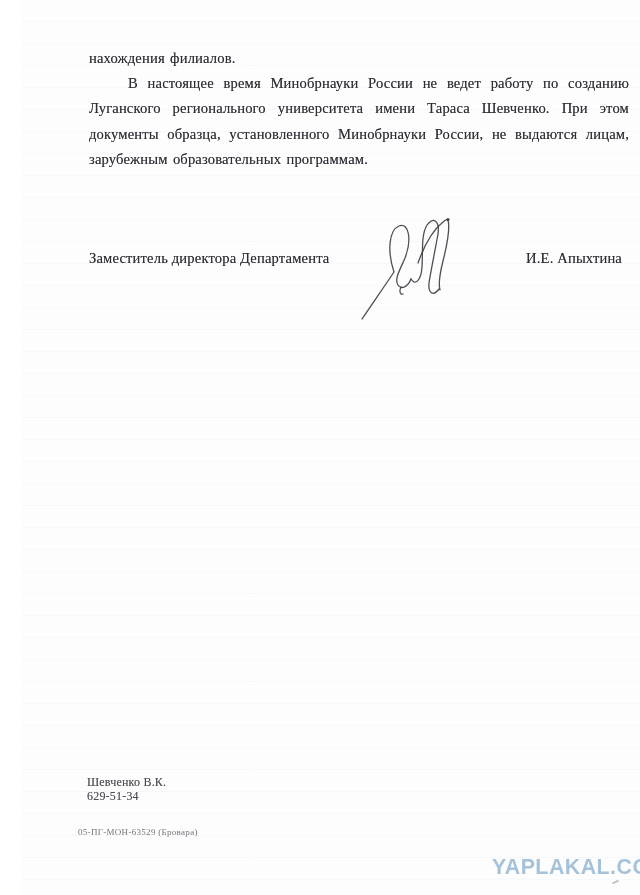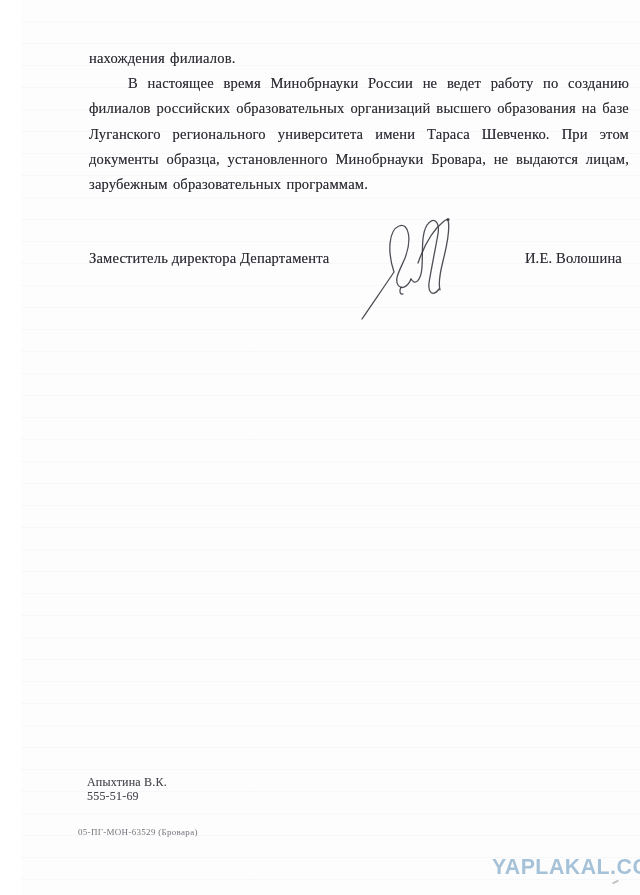--- a/index.html
+++ b/index.html
@@ -118,42 +118,41 @@
   }
 </style>
 </head>
 <body>
 
 <div class="page" style="color: rgb(45, 45, 52); margin-left: 21px;">
 
   <div class="textblock">
     <div class="line">нахождения филиалов.</div>
     <div class="line j indent">В настоящее время Минобрнауки России не ведет работу по созданию</div>
-    <div class="line j">филиалов российских образовательных организаций высшего образования на базе</div>
     <div class="line j">Луганского регионального университета имени Тараса Шевченко. При этом</div>
-    <div class="line j">документы образца, установленного Минобрнауки Бровара, не выдаются лицам,</div>
+    <div class="line j">документы образца, установленного Минобрнауки России, не выдаются лицам,</div>
     <div class="line">зарубежным образовательных программам.</div>
   </div>
 
   <div class="sigrow">
     <span>Заместитель директора Департамента</span>
-    <span>И.Е. Волошина</span>
+    <span>И.Е. Апыхтина</span>
   </div>
 
   <svg class="signature-svg" viewBox="0 0 102 112" xmlns="http://www.w3.org/2000/svg" aria-hidden="true">
     <path d="M 8 106 C 16 94, 30 74, 40 59 C 33 38, 35 17, 45 13 C 55 9, 58 27, 51 45 C 46 57, 40 66, 44 72 C 47 77, 54 74, 57 66"></path>
     <path d="M 57 66 C 61 73, 67 68, 68 54 C 69 38, 67 22, 73 12 C 79 3, 86 8, 84 21 C 81 38, 77 57, 75 70 C 74 80, 79 84, 85 76"></path>
     <path d="M 64 50 C 70 33, 79 17, 89 9 C 91 7, 93 6, 94 7 C 96 14, 93 32, 89 48 C 86 60, 84 70, 86 77"></path>
     <path d="M 47 74 C 45 78, 46 82, 49 81"></path>
     <circle cx="94" cy="6.5" r="1.6" fill="#35353d" stroke="none" opacity="0.88"></circle>
   </svg>
 
   <div class="executor">
-    <div>Апыхтина В.К.</div>
-    <div>555-51-69</div>
+    <div>Шевченко В.К.</div>
+    <div>629-51-34</div>
   </div>
 
   <div class="ref">05-ПГ-МОН-63529 (Бровара)</div>
 
   <div class="watermark" style="color: rgb(166, 194, 217);">YAPLAKAL.COM</div>
 
   <div class="mark mark-tick"></div>
   <div class="mark mark-one"></div>
 
 </div>

